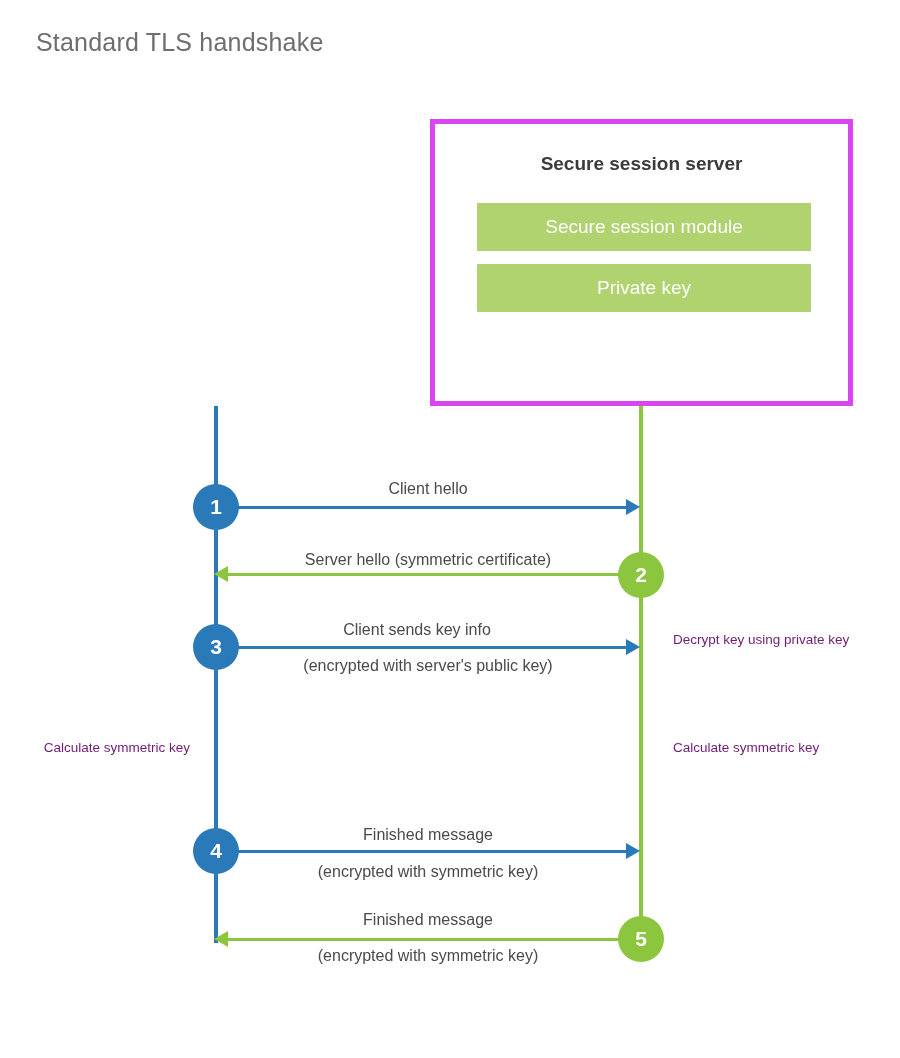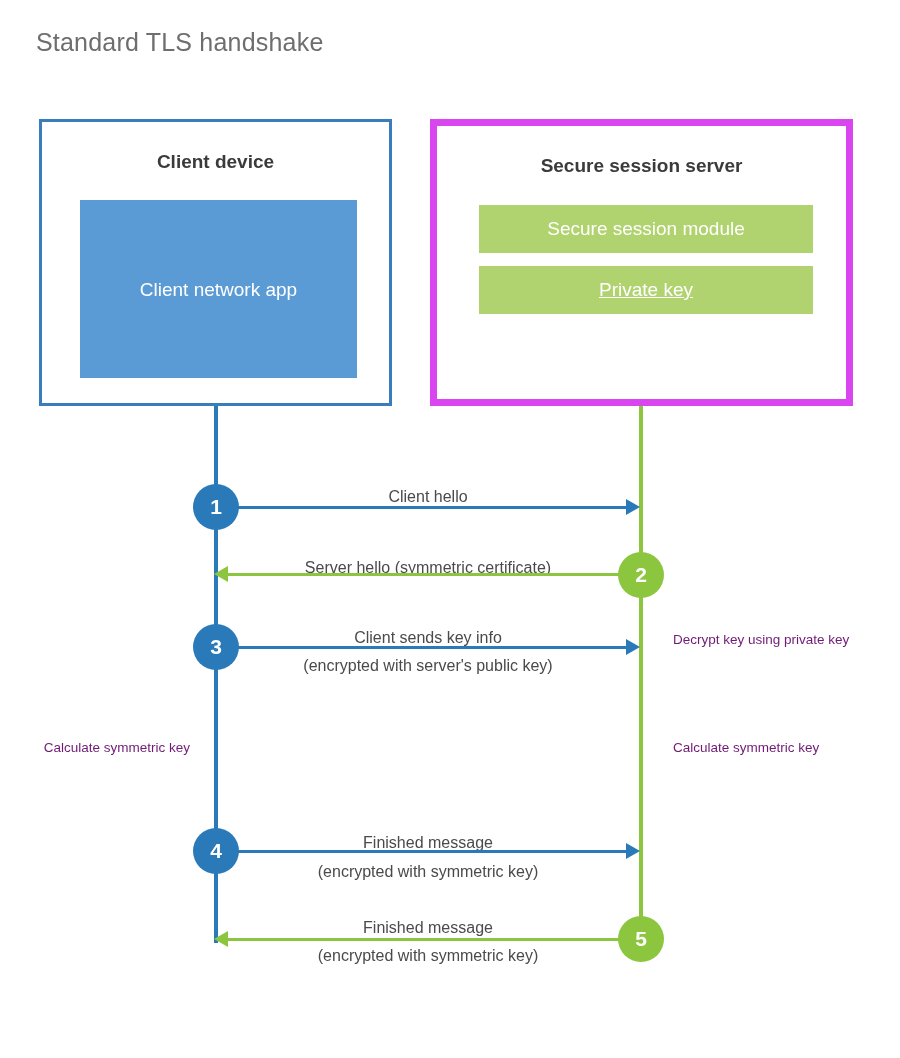--- a/index.html
+++ b/index.html
@@ -43,21 +43,21 @@
     top: 119px;
     width: 353px;
     height: 287px;
     border: 3px solid #3a7dbd;
   }
   #server-box {
     left: 430px;
     top: 119px;
     width: 423px;
     height: 287px;
-    border: 7px solid #d946ef;
+    border: 5px solid #d946ef;
   }
   .node-title {
     position: absolute;
     left: 0;
     right: 0;
     top: 29px;
     text-align: center;
     font-size: 19px;
     font-weight: bold;
     color: #3b3b3b;
@@ -91,21 +91,21 @@
     height: 48px;
     background: #b0d36f;
     color: #ffffff;
     font-size: 19px;
     display: flex;
     align-items: center;
     justify-content: center;
     margin-bottom: 13px;
     text-align: center;
   }
-  .server-bar:last-child { margin-bottom: 0; text-decoration: underline; }
+  .server-bar:last-child { margin-bottom: 0; }
 
   
   .lifeline {
     position: absolute;
     width: 4px;
   }
   #client-lifeline {
     left: 214px;
     top: 406px;
     height: 537px;
@@ -152,21 +152,20 @@
   .step-badge.blue { background: #2a7ab9; }
   .step-badge.green { background: #8cc63e; }
 
   
   .msg-label {
     position: absolute;
     font-size: 16px;
     color: #4a4a4a;
     text-align: center;
     white-space: nowrap;
-    margin-top: 8px;
   }
   .msg-sublabel {
     position: absolute;
     font-size: 16px;
     color: #4a4a4a;
     text-align: center;
     white-space: nowrap;
   }
   .side-note {
     position: absolute;
@@ -177,24 +176,20 @@
   .side-note.align-right { text-align: right; }
   .side-note.align-left  { text-align: left; }
 </style>
 </head>
 <body>
 
 <div id="canvas">
 
   <div class="diagram-title">Standard TLS handshake</div>
 
-  <div class="node-box" id="client-box">
-    <div class="node-title">Client device</div>
-    <div id="client-app-block">Client network app</div>
-  </div>
 
   <div class="node-box" id="server-box">
     <div class="node-title">Secure session server</div>
     <div class="server-bars">
       <div class="server-bar">Secure session module</div>
       <div class="server-bar">Private key</div>
     </div>
   </div>
 
   <div class="lifeline" id="client-lifeline"></div>
@@ -203,21 +198,21 @@
   <div class="msg-label" style="left:216px; top:480px; width:424px;">Client hello</div>
   <div class="msg-line blue" style="left:216px; top:506px; width:414px;"></div>
   <div class="arrow-head right blue" style="left:626px; top:499px;"></div>
   <div class="step-badge blue" style="left:193px; top:484px;">1</div>
 
   <div class="msg-label" style="left:216px; top:551px; width:424px;">Server hello (symmetric certificate)</div>
   <div class="msg-line green" style="left:228px; top:573px; width:400px;"></div>
   <div class="arrow-head left green" style="left:214px; top:566px;"></div>
   <div class="step-badge green" style="left:618px; top:552px;">2</div>
 
-  <div class="msg-label" style="left:216px; top:621px; width:424px;">Client sends key info</div>
+  <div class="msg-label" style="left:205px; top:621px; width:424px;">Client sends key info</div>
   <div class="msg-line blue" style="left:216px; top:646px; width:414px;"></div>
   <div class="arrow-head right blue" style="left:626px; top:639px;"></div>
   <div class="msg-sublabel" style="left:216px; top:657px; width:424px;">(encrypted with server's public key)</div>
   <div class="step-badge blue" style="left:193px; top:624px;">3</div>
 
   <div class="side-note align-left" style="left:673px; top:631px; width:180px;">Decrypt key using private key</div>
 
   <div class="side-note align-right" style="left:24px; top:739px; width:166px;">Calculate symmetric key</div>
   <div class="side-note align-left" style="left:673px; top:739px; width:180px;">Calculate symmetric key</div>
 

